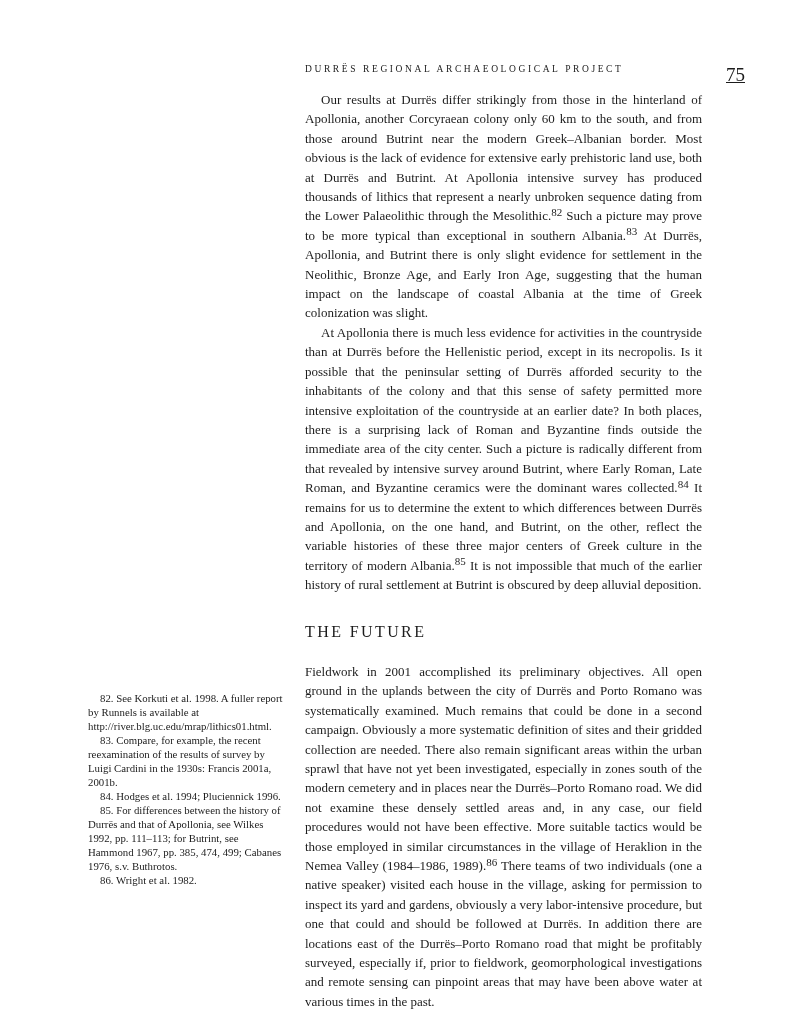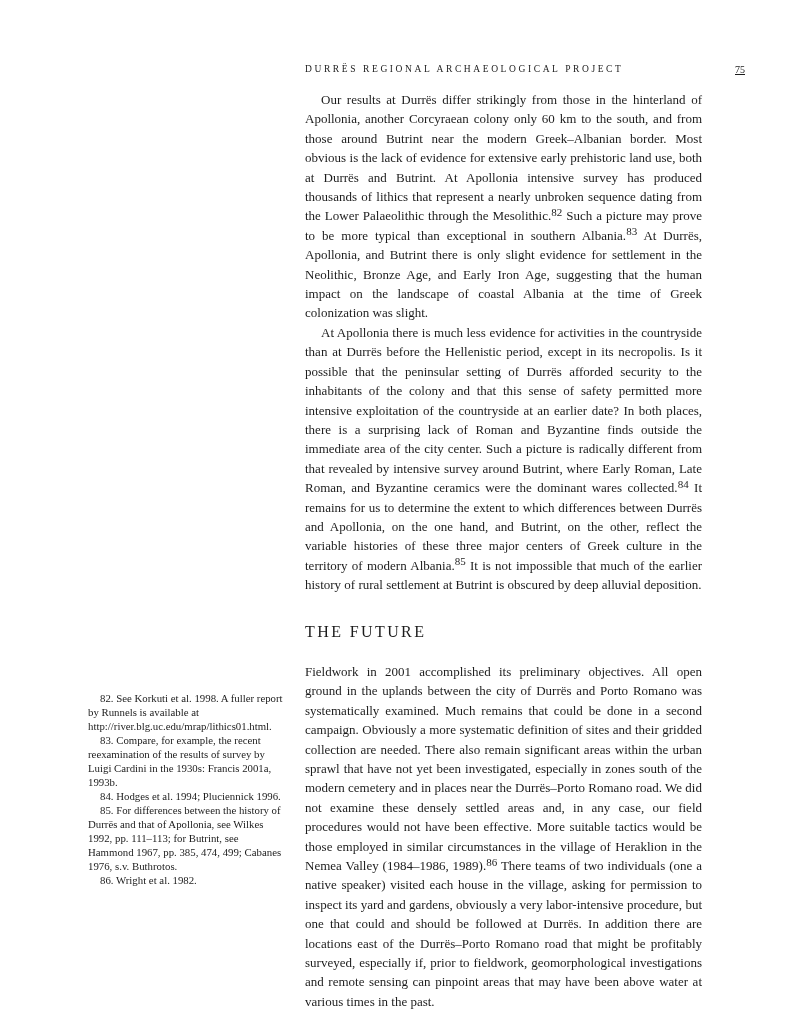--- a/index.html
+++ b/index.html
@@ -25,21 +25,21 @@
     justify-content: space-between;
     align-items: flex-start;
   }
   .head-title {
     font-size: 9.5px;
     letter-spacing: 2.6px;
     font-weight: 400;
     white-space: nowrap;
   }
   .page-number {
-    font-size: 10px;
+    font-size: 19px;
     text-decoration: underline;
   }
   .main-column {
     position: absolute;
     left: 305px;
     top: 90px;
     width: 397px;
     font-size: 13px;
     line-height: 19.4px;
     text-align: justify;
@@ -90,19 +90,19 @@
 
   <div class="main-column">
     <p class="para indent">Our results at Durrës differ strikingly from those in the hinterland of Apollonia, another Corcyraean colony only 60 km to the south, and from those around Butrint near the modern Greek–Albanian border. Most obvious is the lack of evidence for extensive early prehistoric land use, both at Durrës and Butrint. At Apollonia intensive survey has produced thousands of lithics that represent a nearly unbroken sequence dating from the Lower Palaeolithic through the Mesolithic.<sup>82</sup> Such a picture may prove to be more typical than exceptional in southern Albania.<sup>83</sup> At Durrës, Apollonia, and Butrint there is only slight evidence for settlement in the Neolithic, Bronze Age, and Early Iron Age, suggesting that the human impact on the landscape of coastal Albania at the time of Greek colonization was slight.</p>
     <p class="para indent">At Apollonia there is much less evidence for activities in the countryside than at Durrës before the Hellenistic period, except in its necropolis. Is it possible that the peninsular setting of Durrës afforded security to the inhabitants of the colony and that this sense of safety permitted more intensive exploitation of the countryside at an earlier date? In both places, there is a surprising lack of Roman and Byzantine finds outside the immediate area of the city center. Such a picture is radically different from that revealed by intensive survey around Butrint, where Early Roman, Late Roman, and Byzantine ceramics were the dominant wares collected.<sup>84</sup> It remains for us to determine the extent to which differences between Durrës and Apollonia, on the one hand, and Butrint, on the other, reflect the variable histories of these three major centers of Greek culture in the territory of modern Albania.<sup>85</sup> It is not impossible that much of the earlier history of rural settlement at Butrint is obscured by deep alluvial deposition.</p>
     <h2 class="section-heading">THE FUTURE</h2>
     <p class="para">Fieldwork in 2001 accomplished its preliminary objectives. All open ground in the uplands between the city of Durrës and Porto Romano was systematically examined. Much remains that could be done in a second campaign. Obviously a more systematic definition of sites and their gridded collection are needed. There also remain significant areas within the urban sprawl that have not yet been investigated, especially in zones south of the modern cemetery and in places near the Durrës–Porto Romano road. We did not examine these densely settled areas and, in any case, our field procedures would not have been effective. More suitable tactics would be those employed in similar circumstances in the village of Heraklion in the Nemea Valley (1984–1986, 1989).<sup>86</sup> There teams of two individuals (one a native speaker) visited each house in the village, asking for permission to inspect its yard and gardens, obviously a very labor-intensive procedure, but one that could and should be followed at Durrës. In addition there are locations east of the Durrës–Porto Romano road that might be profitably surveyed, especially if, prior to fieldwork, geomorphological investigations and remote sensing can pinpoint areas that may have been above water at various times in the past.</p>
   </div>
 
   <div class="footnotes">
     <p class="footnote">82. See Korkuti et al. 1998. A fuller report by Runnels is available at http://river.blg.uc.edu/mrap/lithics01.html.</p>
-    <p class="footnote">83. Compare, for example, the recent reexamination of the results of survey by Luigi Cardini in the 1930s: Francis 2001a, 1993b.</p>
+    <p class="footnote">83. Compare, for example, the recent reexamination of the results of survey by Luigi Cardini in the 1930s: Francis 2001a, 2001b.</p>
     <p class="footnote">84. Hodges et al. 1994; Pluciennick 1996.</p>
     <p class="footnote">85. For differences between the history of Durrës and that of Apollonia, see Wilkes 1992, pp. 111–113; for Butrint, see Hammond 1967, pp. 385, 474, 499; Cabanes 1976, s.v. Buthrotos.</p>
     <p class="footnote">86. Wright et al. 1982.</p>
   </div>
 
 </div>
 
 </body></html>

